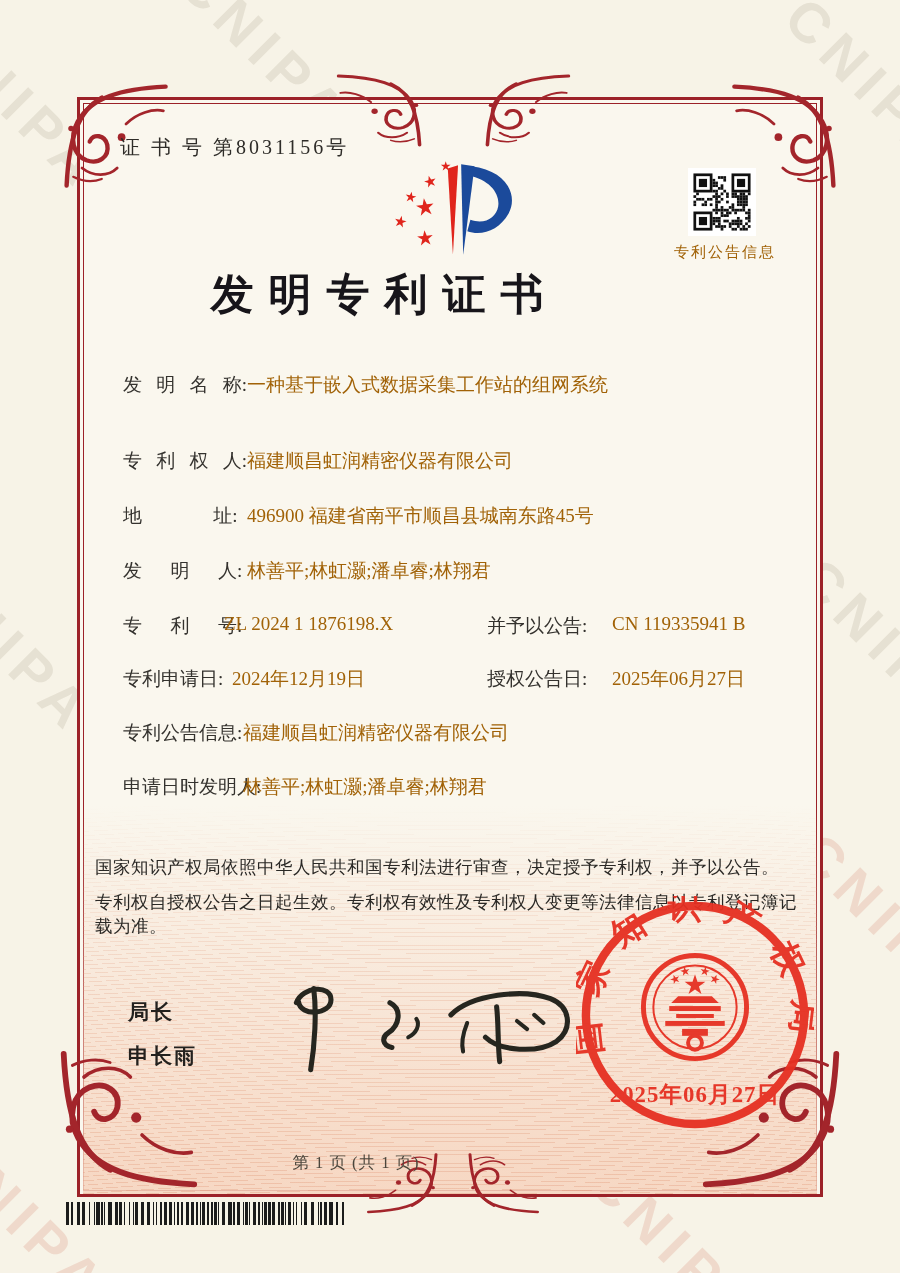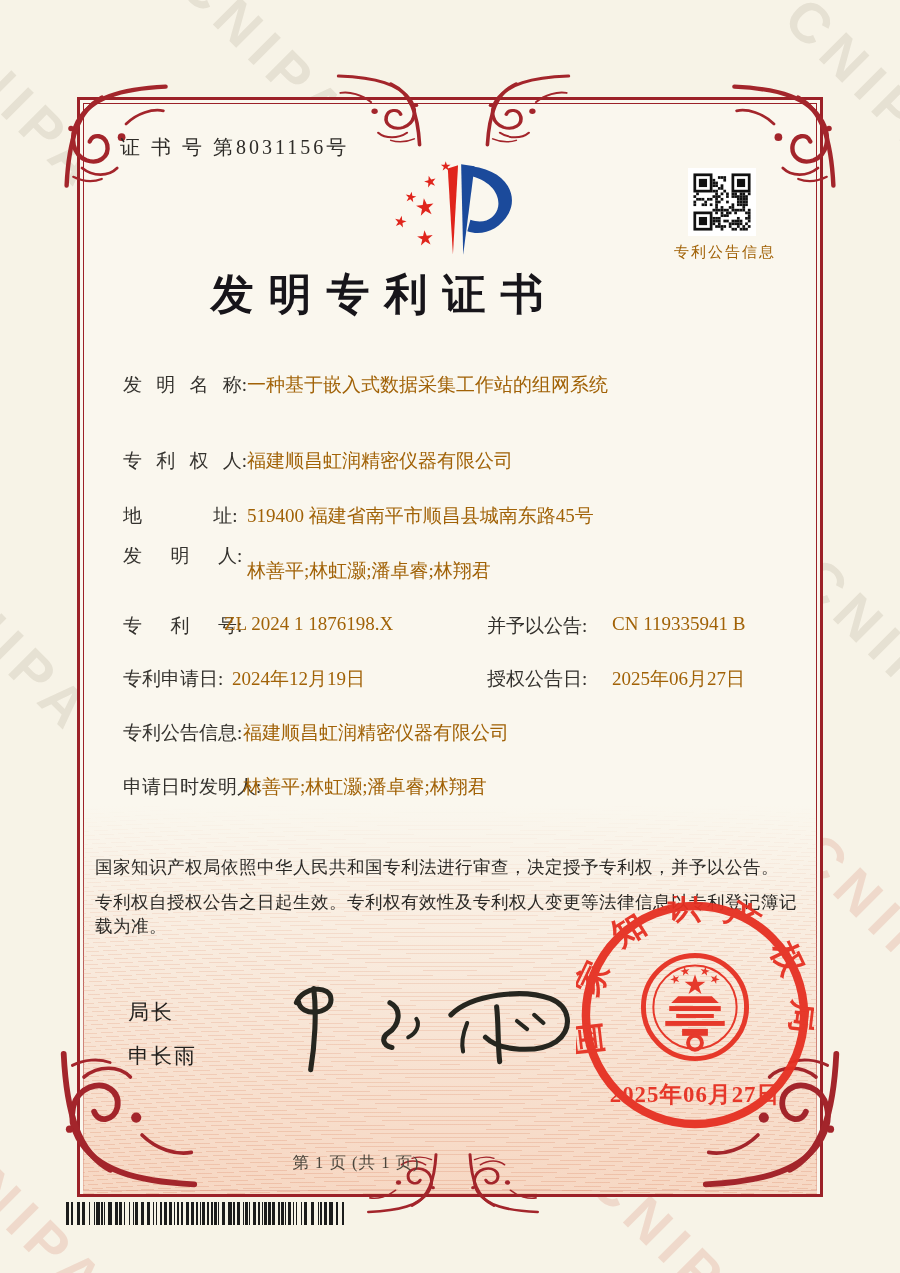--- a/index.html
+++ b/index.html
@@ -36,21 +36,21 @@
   .qr-label{position:absolute;left:660px;top:243px;width:130px;text-align:center;
          font-size:15px;color:#a16207;letter-spacing:2px;}
 
   .lbl,.val{position:absolute;font-size:19px;color:#34322e;white-space:pre;}
   .val{color:#a16207;}
 
   .body-line{position:absolute;left:95px;width:710px;text-align:left;
          font-size:17.5px;color:#2a2825;letter-spacing:0.5px;}
 
   .signer{position:absolute;left:128px;font-size:21px;color:#23211e;
-          font-family:"Liberation Sans","DejaVu Sans",sans-serif;letter-spacing:2px;}
+          font-family:"Liberation Sans","DejaVu Sans",sans-serif;letter-spacing:2px;font-weight:bold;}
 
   .footer{position:absolute;left:0;top:1152px;width:712px;text-align:center;
           font-size:16.5px;color:#4b463c;letter-spacing:1px;}
 
   .orn{position:absolute;pointer-events:none;}
 </style>
 </head>
 <body>
 
 <svg width="0" height="0" style="position:absolute">
@@ -276,23 +276,23 @@
 
 <div class="title">发明专利证书</div>
 
 <span class="lbl" style="left:123px;top:372px">发   明   名   称:</span>
 <span class="val" style="left:247px;top:372px">一种基于嵌入式数据采集工作站的组网系统</span>
 
 <span class="lbl" style="left:123px;top:448px">专   利   权   人:</span>
 <span class="val" style="left:247px;top:448px">福建顺昌虹润精密仪器有限公司</span>
 
 <span class="lbl" style="left:123px;top:503px">地               址:</span>
-<span class="val" style="left:247px;top:503px">519400 福建省南平市顺昌县城南东路45号</span>
-
-<span class="lbl" style="left:123px;top:543px">发      明      人:</span>
+<span class="val" style="left:247px;top:503px">496900 福建省南平市顺昌县城南东路45号</span>
+
+<span class="lbl" style="left:123px;top:558px">发      明      人:</span>
 <span class="val" style="left:247px;top:558px">林善平;林虹灏;潘卓睿;林翔君</span>
 
 <span class="lbl" style="left:123px;top:613px">专      利      号:</span>
 <span class="val" style="left:224px;top:613px">ZL 2024 1 1876198.X</span>
 <span class="lbl" style="left:487px;top:613px">并予以公告:</span>
 <span class="val" style="left:612px;top:613px">CN 119335941 B</span>
 
 <span class="lbl" style="left:123px;top:666px">专利申请日:</span>
 <span class="val" style="left:232px;top:666px">2024年12月19日</span>
 <span class="lbl" style="left:487px;top:666px">授权公告日:</span>

